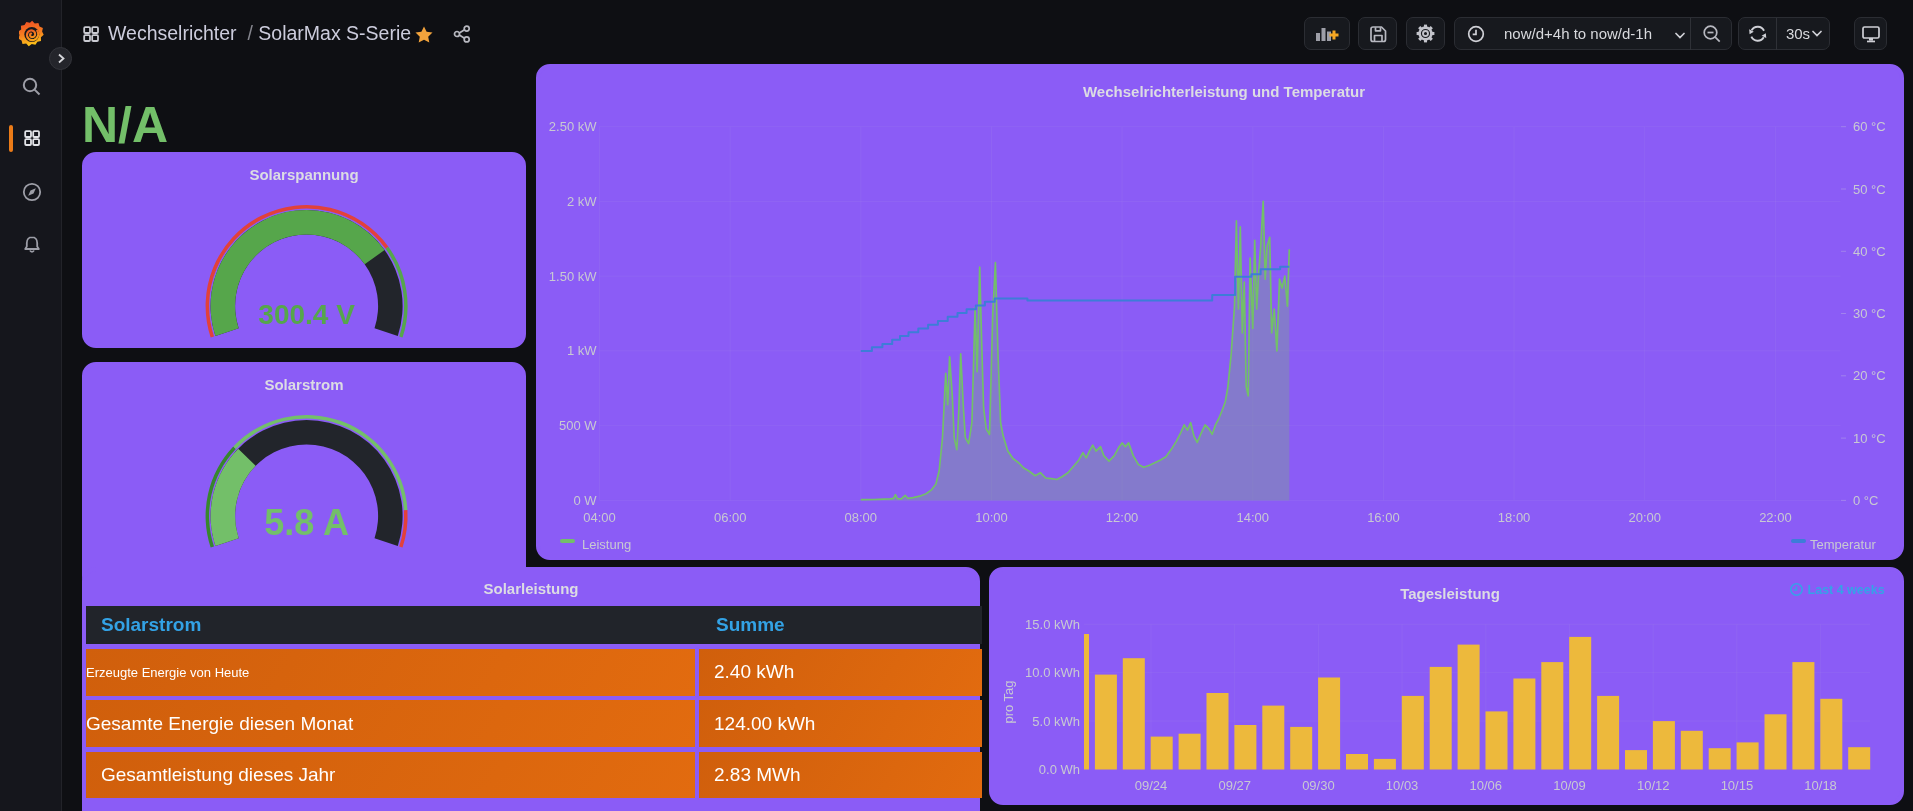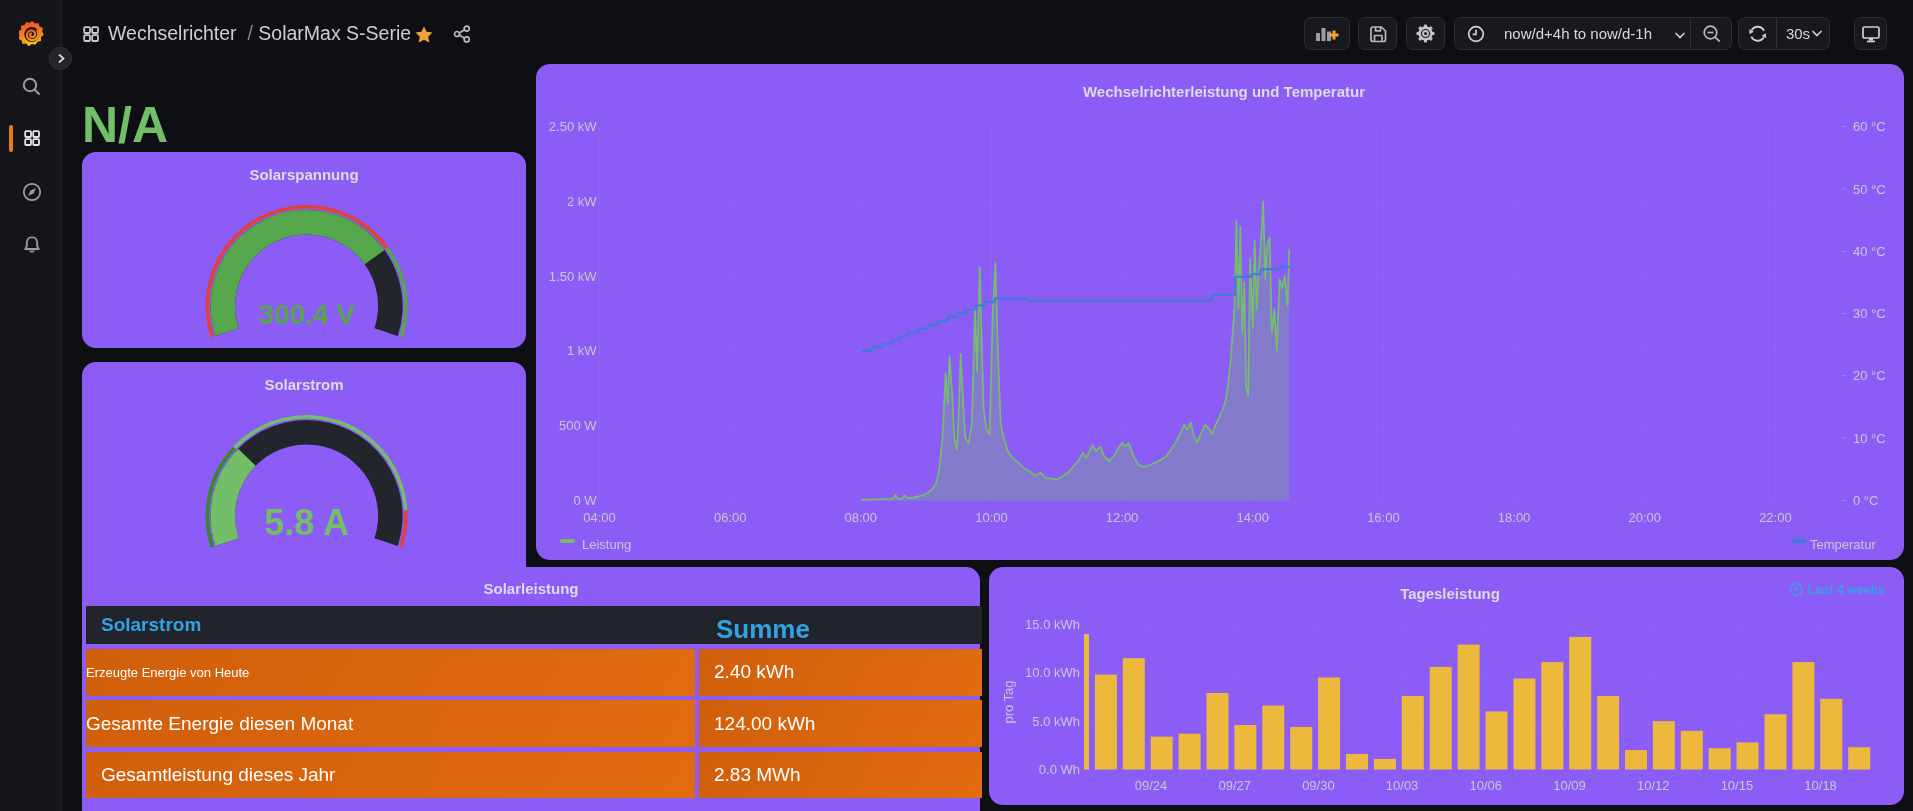--- a/index.html
+++ b/index.html
@@ -240,21 +240,21 @@
       <rect x="20" y="471" width="15" height="4" rx="2" fill="#73bf69"></rect>
       <text x="42" y="480.5" font-size="13" fill="#c8c9d2">Leistung</text>
       <rect x="1251" y="471" width="15" height="4" rx="2" fill="#3d7dd8"></rect>
       <text x="1270" y="480.5" font-size="13" fill="#c8c9d2">Temperatur</text>
     </svg>
   </div>
 <div class="panel" style="left:82px;top:567px;width:898px;height:296px">
 <div class="abs" style="left:0;top:0;width:100%;height:35px;display:flex;align-items:center;justify-content:center;font-size:15px;font-weight:bold;color:#dcdce3">Solarleistung</div>
 <div class="abs" style="left:0;top:35px;width:896px;height:38px;background:#21242a">
   <span class="abs" style="left:15px;top:8px;font-size:19px;font-weight:bold;color:#33a2e5">Solarstrom</span>
-  <span class="abs" style="left:630px;top:8px;font-size:26px;font-weight:bold;color:#33a2e5">Summe</span>
+  <span class="abs" style="left:630px;top:8px;font-size:19px;font-weight:bold;color:#33a2e5">Summe</span>
 </div>
 <div class="abs" style="left:0;top:78px;width:609px;height:46.5px;background:linear-gradient(120deg,#d05f0c,#e26b0f);color:#fff;font-size:13px;display:flex;align-items:center;">Erzeugte Energie von Heute</div>
 <div class="abs" style="left:613px;top:78px;width:283px;height:46.5px;background:linear-gradient(120deg,#d05f0c,#e26b0f);color:#fff;font-size:19px;display:flex;align-items:center;padding-left:15px">2.40 kWh</div>
 <div class="abs" style="left:0;top:129.3px;width:609px;height:46.5px;background:linear-gradient(120deg,#d05f0c,#e26b0f);color:#fff;font-size:19px;display:flex;align-items:center;">Gesamte Energie diesen Monat</div>
 <div class="abs" style="left:613px;top:129.3px;width:283px;height:46.5px;background:linear-gradient(120deg,#d05f0c,#e26b0f);color:#fff;font-size:19px;display:flex;align-items:center;padding-left:15px">124.00 kWh</div>
 <div class="abs" style="left:0;top:180.6px;width:609px;height:46.5px;background:linear-gradient(120deg,#d05f0c,#e26b0f);color:#fff;font-size:19px;display:flex;align-items:center;padding-left:15px">Gesamtleistung dieses Jahr</div>
 <div class="abs" style="left:613px;top:180.6px;width:283px;height:46.5px;background:linear-gradient(120deg,#d05f0c,#e26b0f);color:#fff;font-size:19px;display:flex;align-items:center;padding-left:15px">2.83 MWh</div>
 </div>
 <div class="panel" style="left:989px;top:567px;width:915px;height:238px">
     <svg width="915" height="238" style="position:absolute;left:0;top:0" font-family="'Liberation Sans',sans-serif">

